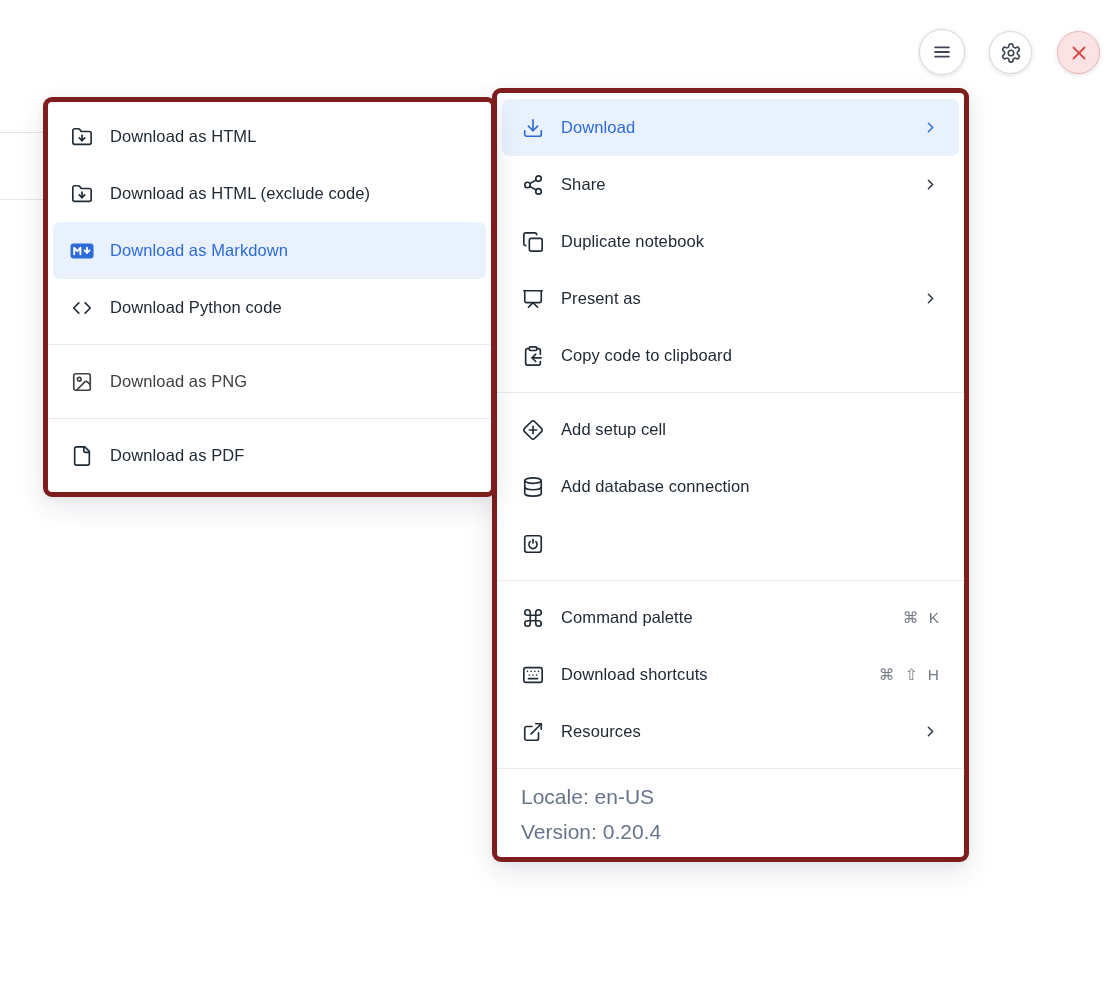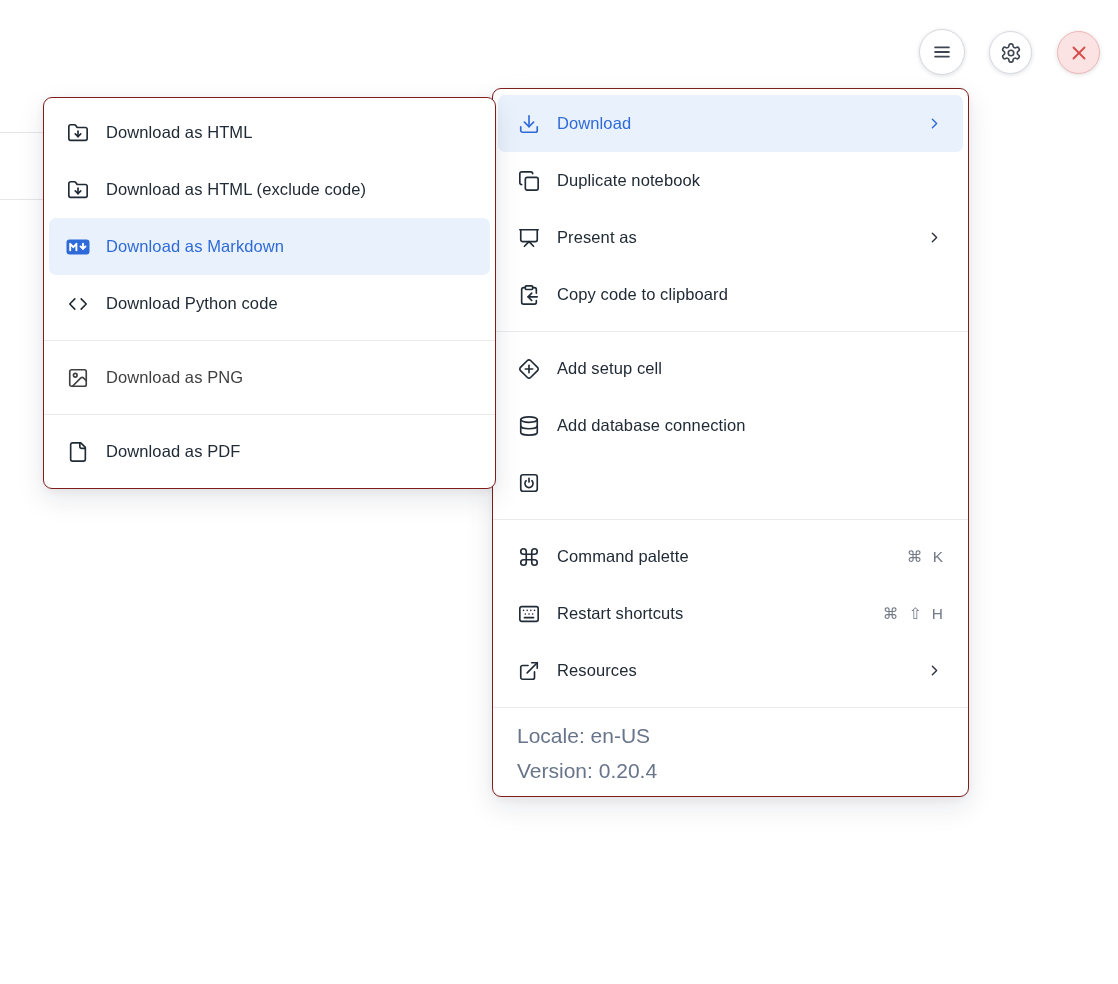--- a/index.html
+++ b/index.html
@@ -18,21 +18,21 @@
   .circle-btn { position:absolute; border-radius:50%; background:#fff;
     border:1px solid #d6d9de; display:flex; align-items:center; justify-content:center;
     cursor:pointer; box-shadow:0 1px 4px rgba(20,30,50,.14); color:#3f4652; padding:0; }
   .circle-btn svg { width:22px; height:22px; }
   .btn-menu { left:919px; top:29px; width:46px; height:46px; }
   .btn-settings { left:989px; top:31px; width:43px; height:43px; }
   .btn-close { left:1057px; top:31px; width:43px; height:43px;
     background:#fbe3e3; border-color:#efb6b6; color:#d84a4a; }
 
   
-  .menu { position:absolute; background:#fff; border:1px solid #7f1d1d; border-radius:9px;
+  .menu { position:absolute; background:#fff; border:5px solid #7f1d1d; border-radius:9px;
     box-shadow:0 10px 28px rgba(20,30,55,.10), 0 2px 8px rgba(20,30,55,.06);
     color:#212b36; font-size:16.5px; }
   .main-menu { left:492px; top:88px; width:477px; padding:6px 0 0 0; z-index:2; }
   .submenu   { left:43px;  top:97px; width:453px; padding:6px 0 8px 0; z-index:5; }
 
   .menu-item { display:flex; align-items:center; height:57px; margin:0 5px;
     border-radius:7px; gap:16px; cursor:pointer; }
   .main-menu .menu-item { padding:0 20px 0 19px; }
   .submenu   .menu-item { padding:0 20px 0 17px; }
 
@@ -103,20 +103,37 @@
           </svg>
       </span>
       <span class="mi-label">Download</span>
       <span class="mi-chevron">
         <svg viewBox="0 0 24 24" fill="none" stroke="currentColor" stroke-width="2" stroke-linecap="round" stroke-linejoin="round">
             <path d="m9 18 6-6-6-6"></path>
           </svg>
       </span>
     </div>
 
+    <div class="menu-item">
+      <span class="mi-icon">
+        <svg viewBox="0 0 24 24" fill="none" stroke="currentColor" stroke-width="1.8" stroke-linecap="round" stroke-linejoin="round">
+            <circle cx="18" cy="5" r="3"></circle>
+            <circle cx="6" cy="12" r="3"></circle>
+            <circle cx="18" cy="19" r="3"></circle>
+            <line x1="8.59" y1="13.51" x2="15.42" y2="17.49"></line>
+            <line x1="15.41" y1="6.51" x2="8.59" y2="10.49"></line>
+          </svg>
+      </span>
+      <span class="mi-label">Share</span>
+      <span class="mi-chevron">
+        <svg viewBox="0 0 24 24" fill="none" stroke="currentColor" stroke-width="2" stroke-linecap="round" stroke-linejoin="round">
+            <path d="m9 18 6-6-6-6"></path>
+          </svg>
+      </span>
+    </div>
 
     <div class="menu-item">
       <span class="mi-icon">
         <svg viewBox="0 0 24 24" fill="none" stroke="currentColor" stroke-width="1.8" stroke-linecap="round" stroke-linejoin="round">
             <rect width="14" height="14" x="8" y="8" rx="2" ry="2"></rect>
             <path d="M4 16c-1.1 0-2-.9-2-2V4c0-1.1.9-2 2-2h10c1.1 0 2 .9 2 2"></path>
           </svg>
       </span>
       <span class="mi-label">Duplicate notebook</span>
     </div>
@@ -204,21 +221,21 @@
             <path d="M6 8h.001"></path>
             <path d="M10 8h.001"></path>
             <path d="M14 8h.001"></path>
             <path d="M18 8h.001"></path>
             <path d="M8 12h.001"></path>
             <path d="M12 12h.001"></path>
             <path d="M16 12h.001"></path>
             <path d="M7 16h10"></path>
           </svg>
       </span>
-      <span class="mi-label">Restart shortcuts</span>
+      <span class="mi-label">Download shortcuts</span>
       <span class="mi-shortcut">⌘ ⇧ H</span>
     </div>
 
     <div class="menu-item">
       <span class="mi-icon">
         <svg viewBox="0 0 24 24" fill="none" stroke="currentColor" stroke-width="1.8" stroke-linecap="round" stroke-linejoin="round">
             <path d="M15 3h6v6"></path>
             <path d="M10 14 21 3"></path>
             <path d="M18 13v6a2 2 0 0 1-2 2H5a2 2 0 0 1-2-2V8a2 2 0 0 1 2-2h6"></path>
           </svg>

